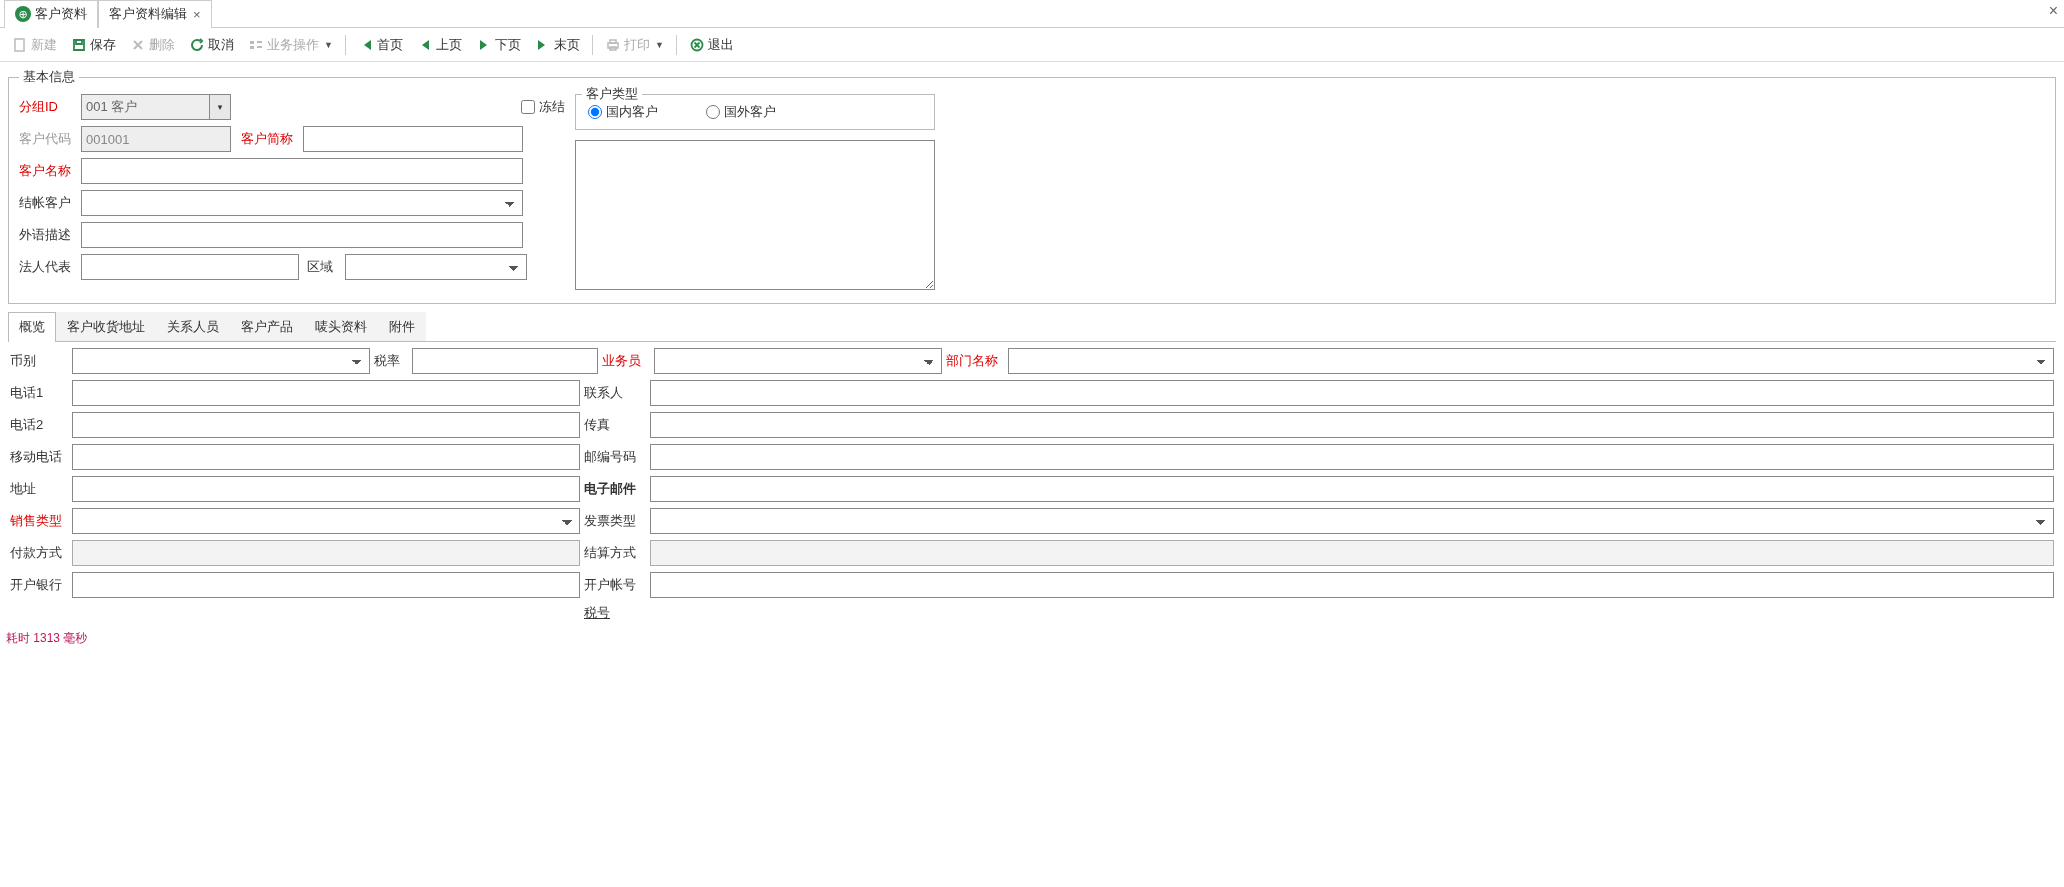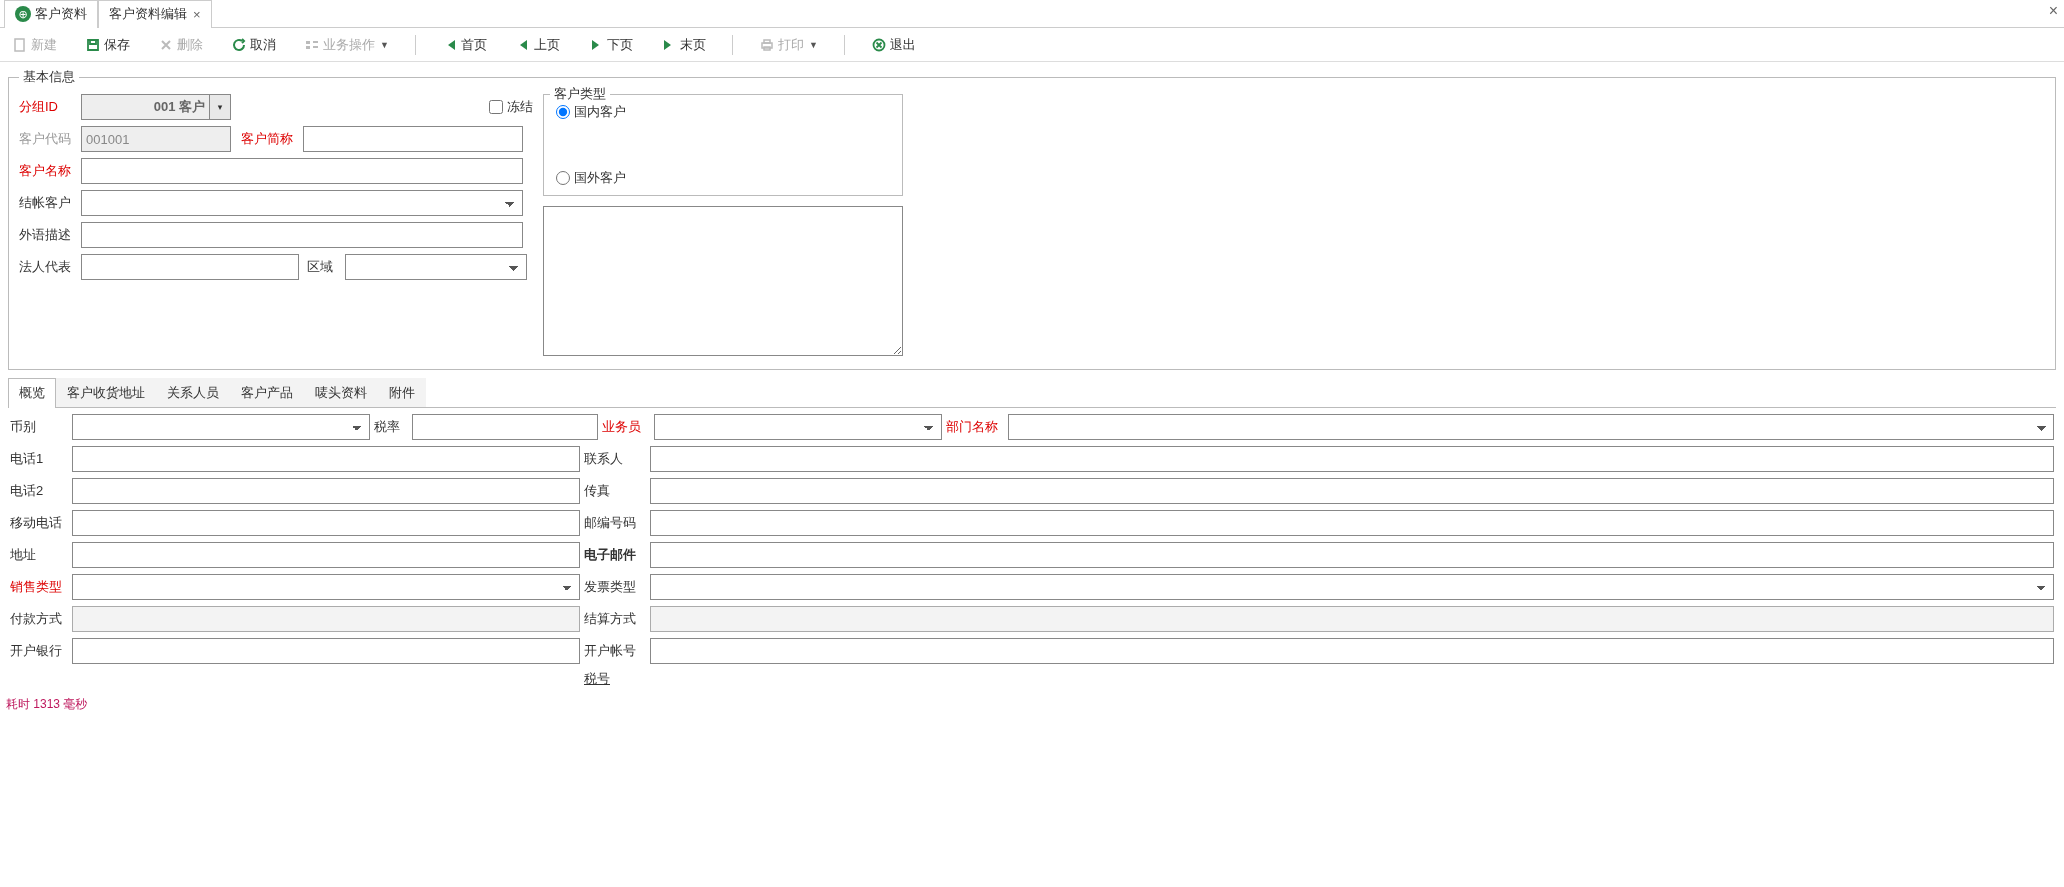--- a/index.html
+++ b/index.html
@@ -9,21 +9,21 @@
 .tab-bar { display: flex; align-items: center; border-bottom: 1px solid #ccc; height: 28px; padding: 0 4px; position: relative; }
 .tab { display: flex; align-items: center; padding: 4px 10px; border: 1px solid transparent; border-bottom: none; height: 28px; cursor: pointer; }
 .tab.inactive { background: #fff; border-color: #ccc; }
 .tab.active { background: #fff; border-color: #ccc; position: relative; z-index: 2; }
 .tab.active::after { content: ""; position: absolute; bottom: -1px; left: 0; right: 0; height: 1px; background: #fff; }
 .app-icon { width: 16px; height: 16px; border-radius: 50%; background: #2a8a4a; color: #fff; display: inline-flex; align-items: center; justify-content: center; font-size: 11px; margin-right: 4px; }
 .tab .close { margin-left: 6px; color: #666; }
 .window-close { position: absolute; right: 6px; top: 2px; font-size: 16px; color: #666; cursor: pointer; }
 
 
-.toolbar { display: flex; align-items: center; height: 34px; padding: 0 6px; border-bottom: 1px solid #ddd; gap: 16px; }
+.toolbar { display: flex; align-items: center; height: 34px; padding: 0 6px; border-bottom: 1px solid #ddd; gap: 2px; }
 .tbtn { display: flex; align-items: center; padding: 3px 6px; cursor: pointer; gap: 3px; }
 .tbtn .ticon { width: 16px; height: 16px; display: inline-flex; align-items: center; justify-content: center; }
 .tbtn.disabled { color: #aaa; }
 .tsep { width: 1px; height: 20px; background: #ccc; margin: 0 4px; }
 .dd-arrow { font-size: 9px; color: #555; margin-left: 2px; }
 
 
 .content { padding: 6px 8px 0 8px; }
 fieldset { border: 1px solid #bbb; padding: 8px 10px 10px 10px; margin-bottom: 8px; }
 legend { padding: 0 4px; color: #333; font-size: 13px; }
@@ -36,21 +36,21 @@
 input[type=text], select, textarea { border: 1px solid #888; height: 26px; padding: 2px 4px; font-size: 13px; background: #fff; }
 input[disabled], select[disabled] { background: #eee; color: #666; }
 select { appearance: none; background-image: linear-gradient(45deg, transparent 50%, #555 50%), linear-gradient(135deg, #555 50%, transparent 50%); background-position: calc(100% - 12px) 11px, calc(100% - 7px) 11px; background-size: 5px 5px, 5px 5px; background-repeat: no-repeat; padding-right: 22px; }
 .combo-grp { display: flex; align-items: center; }
 .combo-grp input { border-right: none; }
 .combo-btn { width: 22px; height: 26px; border: 1px solid #888; background: #e8e8e8; display: flex; align-items: center; justify-content: center; font-size: 9px; cursor: pointer; }
 
 .basic-grid { display: flex; gap: 10px; }
 .basic-left { flex: 0 0 auto; }
 
-.cust-type-box { border: 1px solid #bbb; padding: 8px 12px; display: flex; gap: 48px; position: relative; flex-direction: column; }
+.cust-type-box { border: 1px solid #bbb; padding: 8px 12px; display: flex; gap: 48px; position: relative; }
 .cust-type-legend { position: absolute; top: -10px; left: 6px; background: #fff; padding: 0 4px; font-size: 13px; }
 .radio-item { display: flex; align-items: center; gap: 4px; }
 .notes-box { border: 1px solid #888; width: 360px; height: 150px; margin-top: 10px; }
 
 
 .subtab-bar { display: flex; border-bottom: 1px solid #bbb; margin-top: 4px; }
 .subtab { padding: 5px 10px; border: 1px solid transparent; border-bottom: none; cursor: pointer; font-size: 13px; background: #f3f3f3; }
 .subtab.active { background: #fff; border-color: #bbb; position: relative; }
 .subtab.active::after { content: ""; position: absolute; bottom: -1px; left: 0; right: 0; height: 1px; background: #fff; }
 
@@ -192,25 +192,25 @@
 
 <div class="content">
 
 <fieldset>
   <legend>基本信息</legend>
   <div class="basic-grid">
     <div class="basic-left">
       <div class="row">
         <span class="lbl req">分组ID</span>
         <div class="combo-grp">
-          <input type="text" style="width: 128px; text-align: right; background: rgb(238, 238, 238); font-weight: bold;" disabled="" value="001 客户">
+          <input type="text" style="width: 128px; text-align: left; background: rgb(238, 238, 238);" disabled="" value="001 客户">
           <div class="combo-btn">▾</div>
         </div>
         <span style="width:250px"></span>
-        <label style="display:flex;align-items:center;gap:4px;">
+        <label style="display:flex;align-items:center;gap:4px;margin-left:32px;">
           <input type="checkbox" style="">
           <span>冻结</span>
         </label>
       </div>
       <div class="row">
         <span class="lbl dis">客户代码</span>
         <input type="text" style="width: 150px; background: rgb(238, 238, 238); color: rgb(136, 136, 136);" disabled="" value="001001">
         <span class="lbl req" style="width:58px;margin-left:6px;">客户简称</span>
         <input type="text" style="width: 220px;">
       </div>

